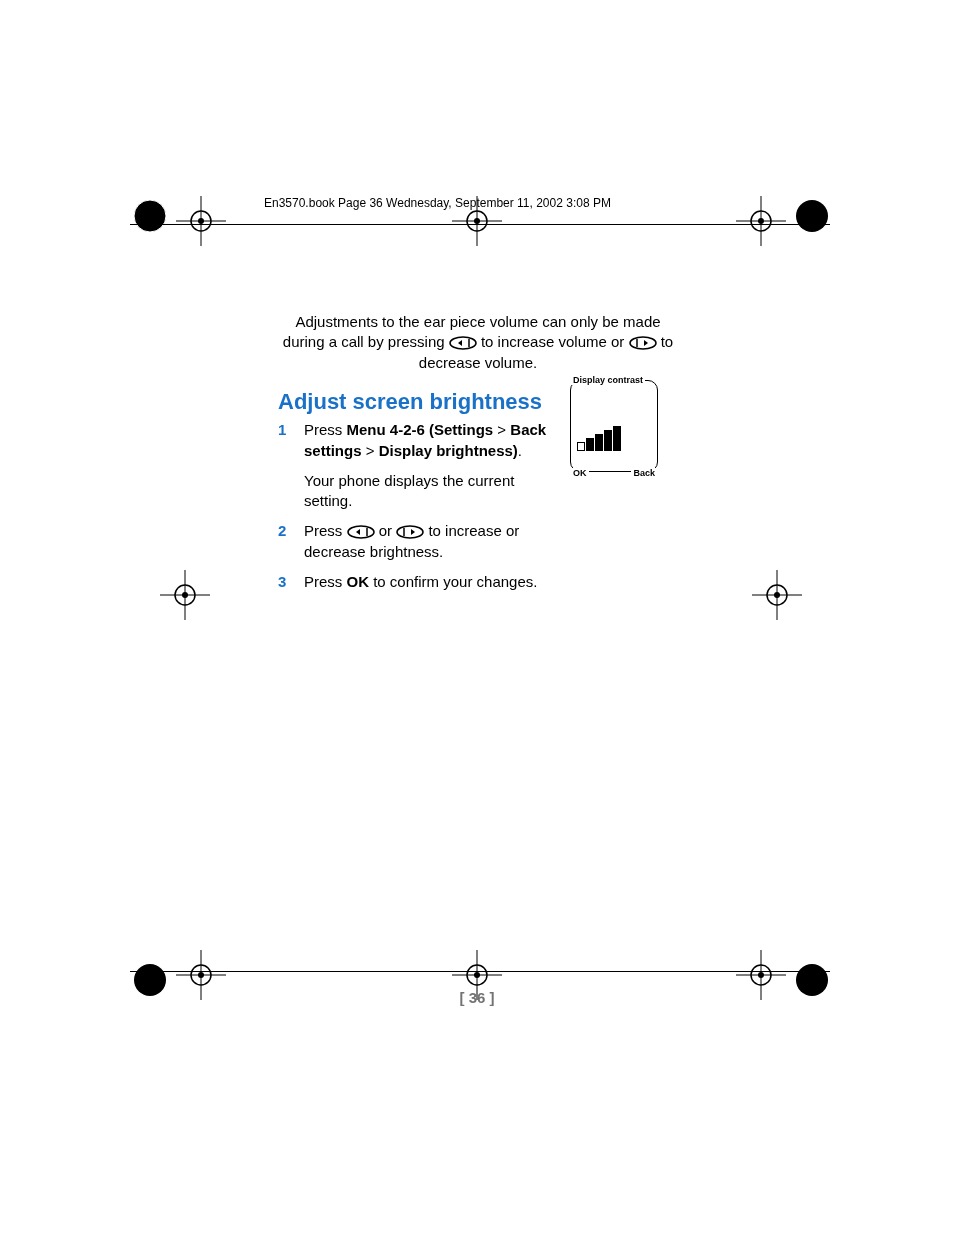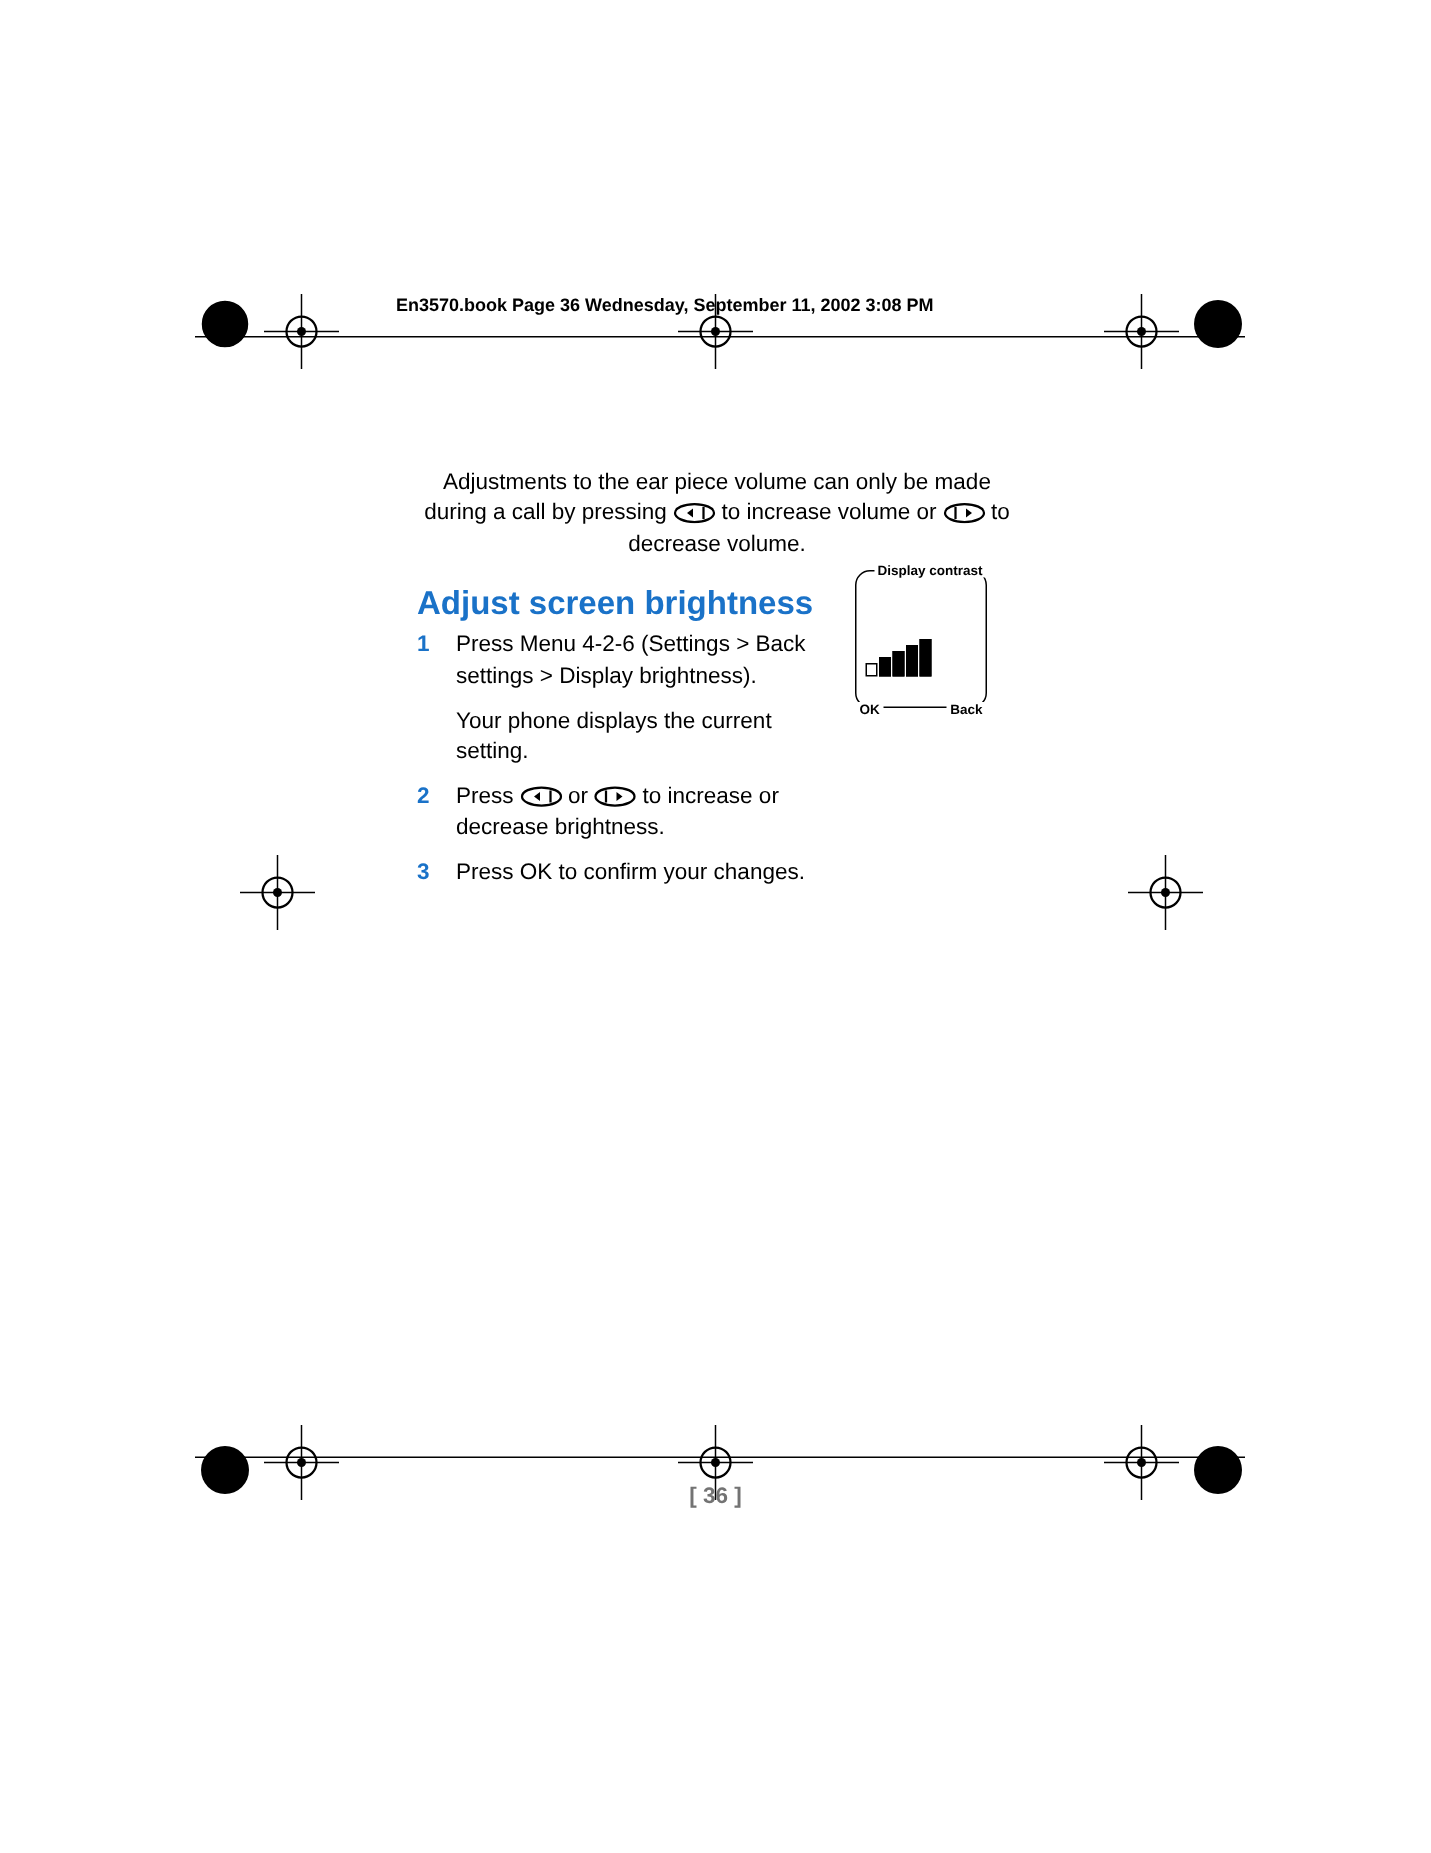--- a/index.html
+++ b/index.html
@@ -10,21 +10,20 @@
     background: #fff;
     font-family: "Helvetica Neue", Arial, sans-serif;
     position: relative;
     color: #000;
   }
   .page {
     position: absolute;
     left: 154px;
     top: 196px;
     width: 650px;
-    font-weight: bold;
   }
   .hline-top {
     position: absolute;
     left: 130px;
     top: 224px;
     width: 700px;
     border-top: 1px solid #000;
   }
   .hline-bottom {
     position: absolute;
@@ -71,21 +70,21 @@
     flex-shrink: 0;
   }
   .step-body {
     flex: 1;
   }
   .indent-followup {
     margin-left: 26px;
     margin-bottom: 10px;
     width: 244px;
   }
-  .bold { font-weight: normal; }
+  .bold { font-weight: bold; }
   .key-icon {
     display: inline-block;
     vertical-align: -3px;
   }
   .phone-screen {
     position: absolute;
     left: 570px;
     top: 380px;
     width: 86px;
     height: 90px;
@@ -93,21 +92,21 @@
     border-radius: 10px;
     font-size: 9px;
     font-weight: bold;
     text-align: center;
   }
   .screen-title-wrap {
     position: absolute;
     top: -6px;
     left: 0;
     right: 0;
-    text-align: right;
+    text-align: left;
   }
   .screen-title {
     background: #fff;
     padding: 0 2px;
     font-size: 9px;
   }
   .bars {
     position: absolute;
     left: 6px;
     bottom: 20px;

